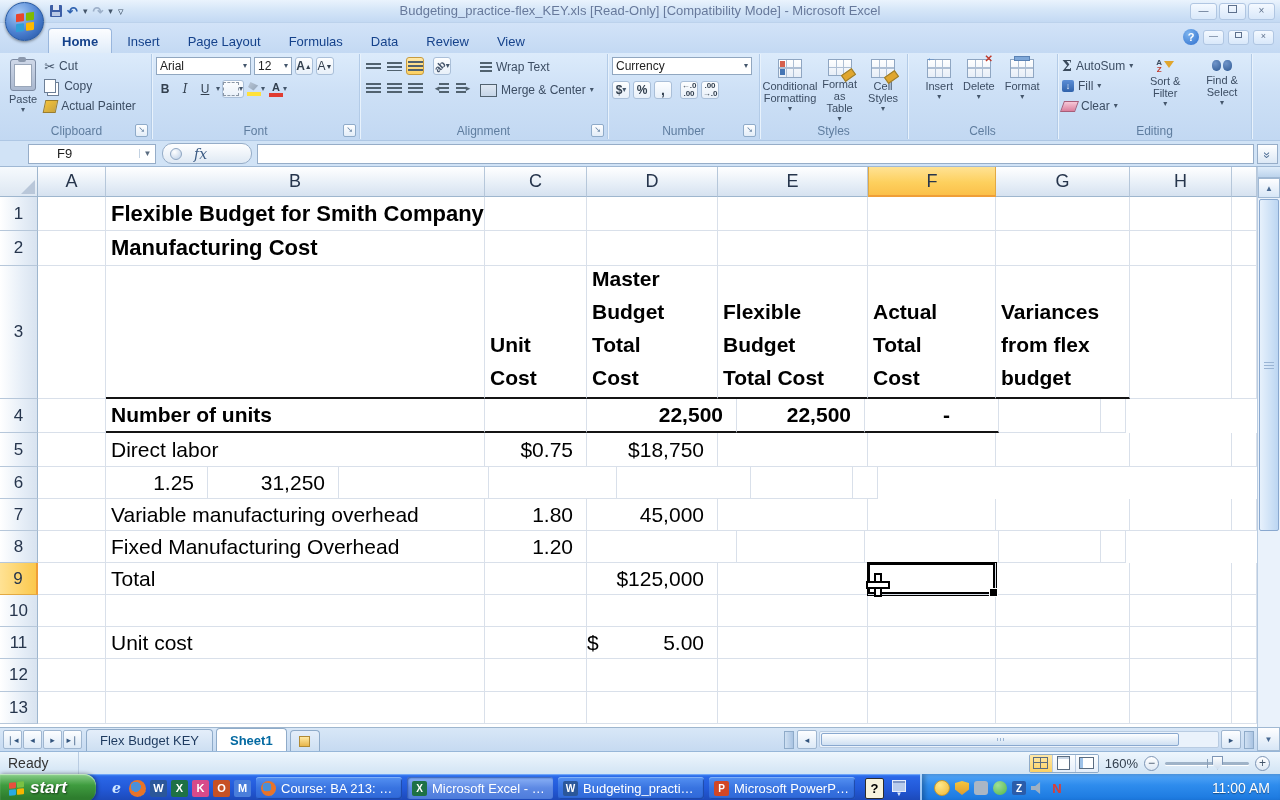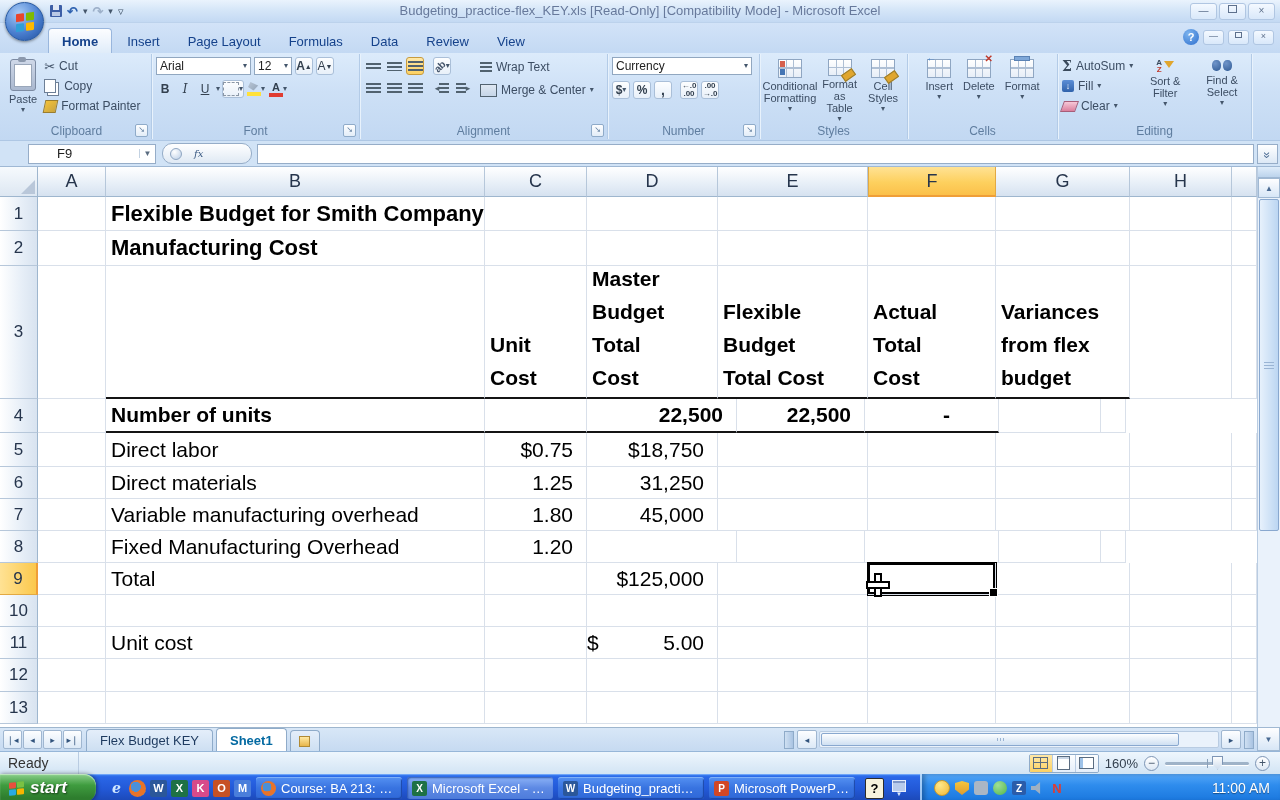--- a/index.html
+++ b/index.html
@@ -80,21 +80,21 @@
   .i-binoc:before,.i-binoc:after{content:"";position:absolute;top:1px;width:9px;height:11px;border-radius:45%;background:radial-gradient(circle at 35% 30%,#6f94c9,#2f5a94)}
   .i-binoc:before{left:0}.i-binoc:after{right:0}
 
   
   .fbar{height:26px;background:#d1e3f6;border-bottom:1px solid #9fb8d4;display:flex;align-items:center;padding:0 2px;box-sizing:border-box}
   .namebox{width:128px;height:20px;background:#fff;border:1px solid #96adc8;font-size:13px;color:#222;display:flex;align-items:center;margin-left:26px;position:relative;box-sizing:border-box}
   .namebox .nb-text{flex:1;padding-left:28px}
   .nb-arrow{width:15px;border-left:1px solid #c3d2e2;color:#5a6c80;font-size:8px;text-align:center}
   .fxwrap{width:90px;height:21px;margin-left:6px;border:1px solid #96adc8;border-radius:10px;background:linear-gradient(#ffffff,#dfe9f4);display:flex;align-items:center;gap:12px;padding-left:7px;box-sizing:border-box}
   .fxdot{width:10px;height:10px;border-radius:50%;background:radial-gradient(circle at 35% 30%,#fff,#b9cde6);border:1px solid #8fa6c2}
-  .fxsym{font-family:"DejaVu Serif",serif;font-style:italic;font-size:10px;color:#3a5a83}
+  .fxsym{font-family:"DejaVu Serif",serif;font-style:italic;font-size:14px;color:#3a5a83}
   .finput{flex:1;height:20px;background:#fff;border:1px solid #96adc8;margin-left:5px;box-sizing:border-box}
   .fchev{width:21px;height:20px;margin-left:3px;border:1px solid #96adc8;background:linear-gradient(#fff,#dce8f5);color:#4a6a92;display:flex;align-items:center;justify-content:center;box-sizing:border-box}
   .fchev span{transform:rotate(90deg);font-size:12px;letter-spacing:-2px}
 
   
   .gridarea{position:relative;height:560px;background:#fff;overflow:hidden}
   .colheads{display:flex;height:30px}
   .corner{width:38px;flex:none;background:linear-gradient(#f6fafd,#dde7f2);border-right:1px solid #9eb6ce;border-bottom:1px solid #9eb6ce;position:relative;box-sizing:border-box}
   .corner:after{content:"";position:absolute;right:2px;bottom:2px;width:0;height:0;border-style:solid;border-width:0 0 14px 14px;border-color:transparent transparent #b9c7d9 transparent}
   .colhead{flex:none;display:flex;align-items:center;justify-content:center;font-size:18px;color:#26354c;box-sizing:border-box;
@@ -247,21 +247,21 @@
           <div class="smallrow">
               <span class="i-scissors">✂</span>
               <span>Cut</span>
             </div>
           <div class="smallrow">
               <span class="i-copy"></span>
               <span>Copy</span>
             </div>
           <div class="smallrow">
               <span class="i-painter"></span>
-              <span>Format Painter</span>
+              <span>Actual Painter</span>
             </div>
         </div>
       </div>
       <div class="glabel">Clipboard</div>
       <div class="launcher">↘</div>
     </div>
 
     <div class="rgroup" style="width:208px">
       <div class="smallrow" style="gap:3px">
         <div class="select" style="width:95px">
@@ -595,23 +595,20 @@
           </div>
           <div class="cell" style="width: 150px;"></div>
           <div class="cell" style="width: 128px;"></div>
           <div class="cell" style="width: 134px;"></div>
           <div class="cell" style="width: 102px;"></div>
           <div class="cell" style="width: 25px;"></div>
         </div>
         <div class="grow" style="height: 32px;">
           <div class="rowhead">6</div>
           <div class="cell" style="width: 68px;"></div>
-          <div class="cell" style="width: 379px;">
-            <span class="t">Direct materials</span>
-          </div>
           <div class="cell r" style="width: 102px;">
             <span class="t">1.25</span>
           </div>
           <div class="cell r" style="width: 131px;">
             <span class="t">31,250</span>
           </div>
           <div class="cell" style="width: 150px;"></div>
           <div class="cell" style="width: 128px;"></div>
           <div class="cell" style="width: 134px;"></div>
           <div class="cell" style="width: 102px;"></div>

